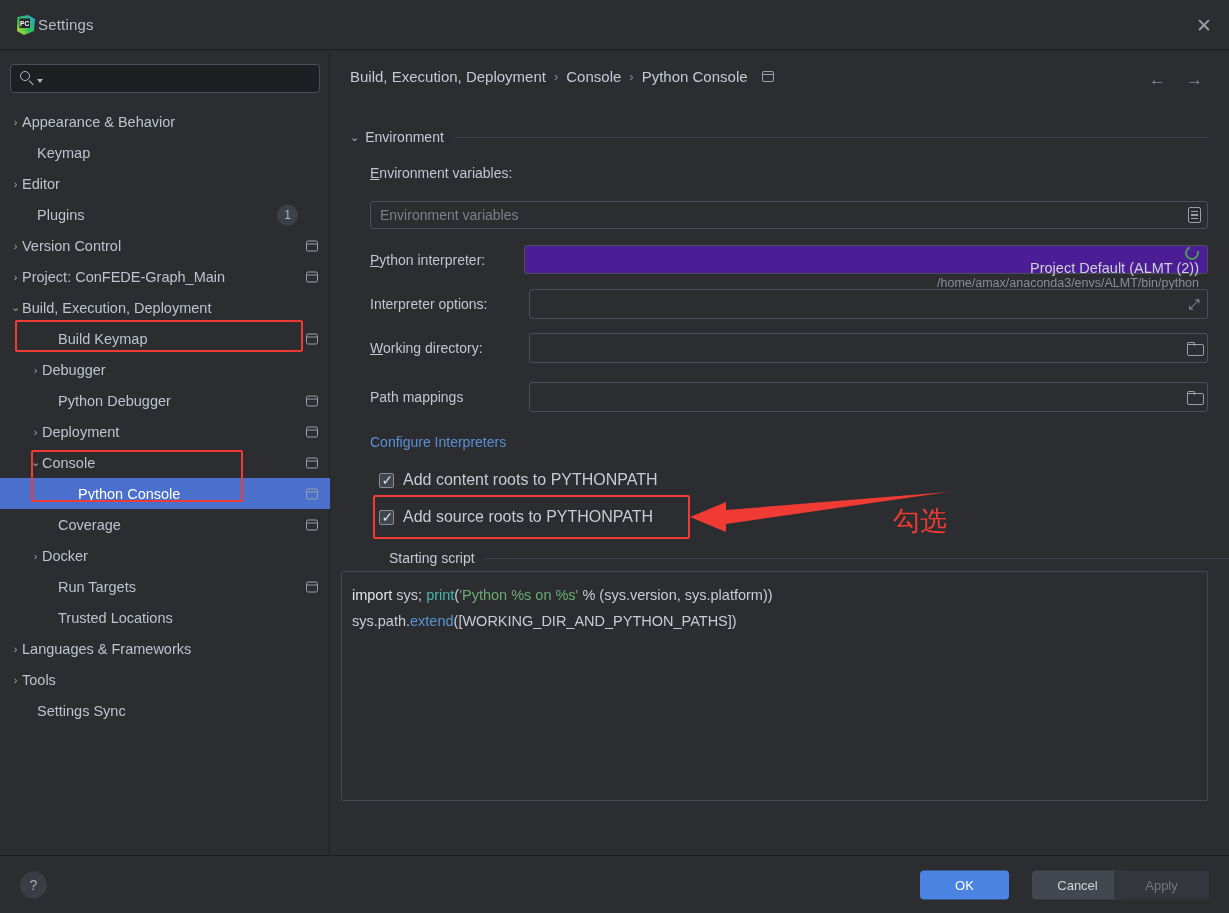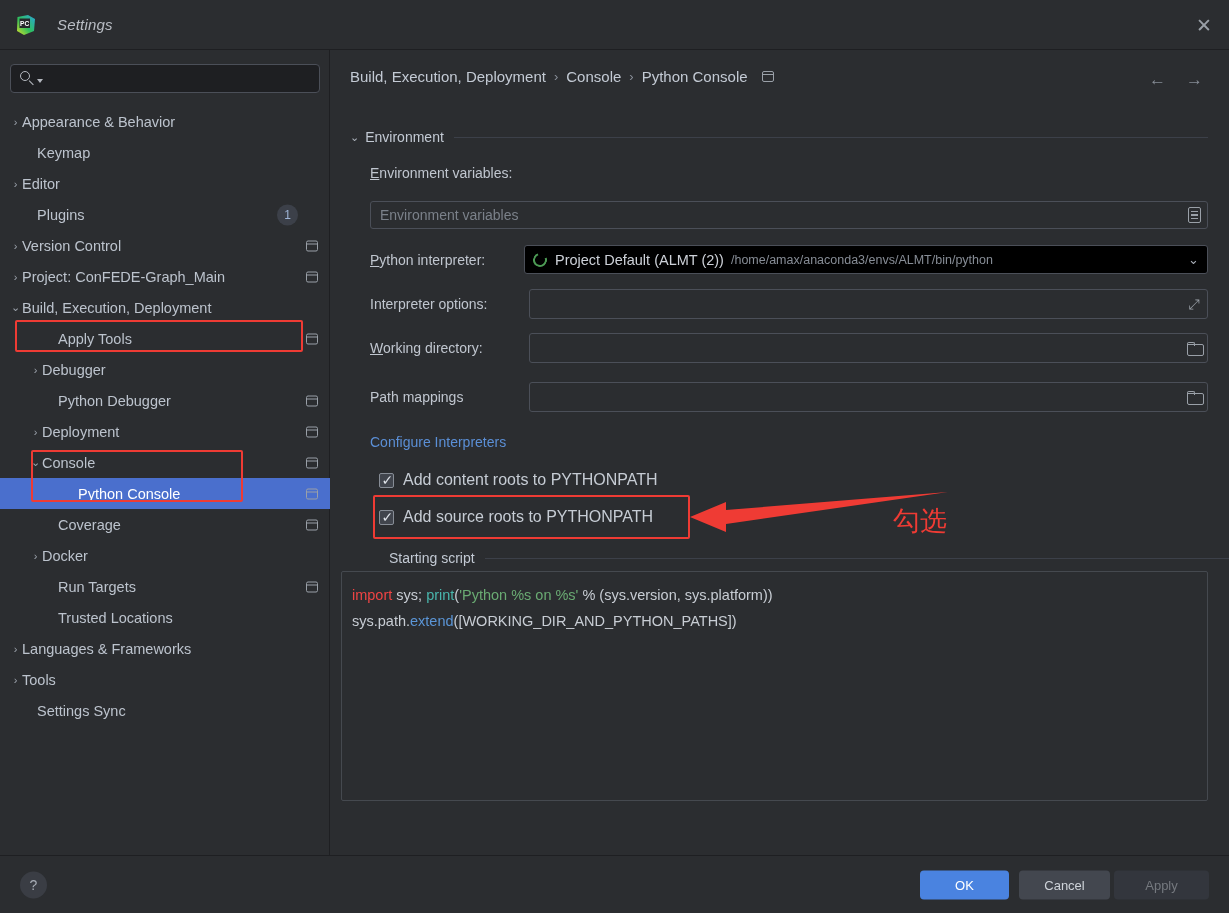--- a/index.html
+++ b/index.html
@@ -13,21 +13,21 @@
   .dialog { position: relative; width: 1229px; height: 913px; background: #2b2d30; }
 
   
   .titlebar {
     position: absolute; left: 0; top: 0; width: 1229px; height: 50px;
     background: #2b2d30; border-bottom: 1px solid #1e1f22;
     display: flex; align-items: center;
   }
   .pc-logo { width: 24px; height: 24px; margin-left: 14px; position: relative; }
   .title-text {
-    margin-left: 19px; color: #b9bdc4; font-size: 15px; letter-spacing: .2px; font-style: italic;
+    color: #b9bdc4; font-size: 15px; letter-spacing: .2px;
   }
   .close-btn {
     position: absolute; right: 10px; top: 10px; width: 30px; height: 30px;
     display: flex; align-items: center; justify-content: center;
     color: #9aa0a8; font-size: 19px; line-height: 1; cursor: pointer;
   }
 
   
   .sidebar {
     position: absolute; left: 0; top: 50px; width: 330px; height: 805px;
@@ -120,22 +120,22 @@
   .inputbox {
     position: absolute; background: #2b2d30; border: 1px solid #4b4f58;
     border-radius: 3px; display: flex; align-items: center;
   }
   .inputbox .ph {
     color: #7b818a; font-size: 14px; padding-left: 9px; flex: 1;
   }
   .inputbox .val { color: #cdd1d8; font-size: 14px; padding-left: 9px; flex: 1; }
 
   .combo {
-    position: absolute; background: #000000; border: 1px solid #4b4f58;
-    border-radius: 3px; display: flex; align-items: center; padding: 0 8px;
+    position: absolute; background: #4c1d95; border: 1px solid #4b4f58;
+    border-radius: 3px; display: flex; align-items: flex-end; padding: 0 8px; flex-direction: column;
   }
   .conda-icon {
     width: 14px; height: 14px; border: 2px solid #4c9a54; border-radius: 50%;
     border-top-color: transparent; transform: rotate(25deg); flex: none;
   }
   .combo .main { color: #cdd1d8; font-size: 14.5px; margin-left: 8px; }
   .combo .path { color: #878d96; font-size: 12.5px; margin-left: 7px; }
   .combo .chev-dn { margin-left: auto; color: #a7adb6; font-size: 13px; }
 
   .icon-btn {
@@ -179,21 +179,21 @@
   }
 
   .code-editor {
     position: absolute; background: #2b2d30; border: 1px solid #45494f;
     border-radius: 2px; padding: 10px 0 0 10px; overflow: hidden;
   }
   .code-line {
     font-family: "Liberation Sans", sans-serif; font-size: 14.5px;
     line-height: 26px; color: #c8cdd4; white-space: pre;
   }
-  .kw { color: #ef4444; }
+  .kw { color: #e5e5e5; }
   .fn { color: #49b6ac; }
   .str { color: #6aab73; }
   .meth { color: #5b95d6; }
 
   
   .bottombar {
     position: absolute; left: 0; bottom: 0; width: 1229px; height: 58px;
     background: #2b2d30; border-top: 1px solid #1e1f22;
   }
   .help-btn {
@@ -201,21 +201,21 @@
     width: 27px; height: 27px; border-radius: 50%; background: #3a3d44;
     color: #a7adb6; font-size: 14px; display: flex;
     align-items: center; justify-content: center; cursor: pointer;
   }
   .btn {
     position: absolute; top: 50%; transform: translateY(-50%); height: 29px;
     border-radius: 4px; display: flex; align-items: center; justify-content: center;
     font-size: 13px; cursor: pointer;
   }
   .btn-ok { right: 220px; width: 89px; background: #4a83e0; color: #fff; }
-  .btn-cancel { right: 119px; width: 91px; background: #43474f; color: #cfd4da; }
+  .btn-cancel { right: 106px; width: 91px; background: #43474f; color: #cfd4da; }
   .btn-apply { right: 20px; width: 95px; background: #33363d; color: #75797f; }
 
   
   .ann-box {
     position: absolute; border: 2.5px solid #ef3b34; border-radius: 2px;
     pointer-events: none;
   }
   .ann-text {
     position: absolute; color: #ef3b34; font-size: 27px;
     font-family: "DejaVu Sans", sans-serif;
@@ -290,21 +290,21 @@
           <span class="scope-icon"></span>
         </div>
         <div class="tree-row">
           <span style="width: 9px; flex: 0 0 auto;"></span>
           <span class="arrow">⌄</span>
           <span class="label">Build, Execution, Deployment</span>
         </div>
         <div class="tree-row">
           <span style="width: 45px; flex: 0 0 auto;"></span>
           <span class="arrow"></span>
-          <span class="label">Apply Tools</span>
+          <span class="label">Build Keymap</span>
           <span class="scope-icon"></span>
         </div>
         <div class="tree-row">
           <span style="width: 29px; flex: 0 0 auto;"></span>
           <span class="arrow">›</span>
           <span class="label">Debugger</span>
         </div>
         <div class="tree-row">
           <span style="width: 45px; flex: 0 0 auto;"></span>
           <span class="arrow"></span>

